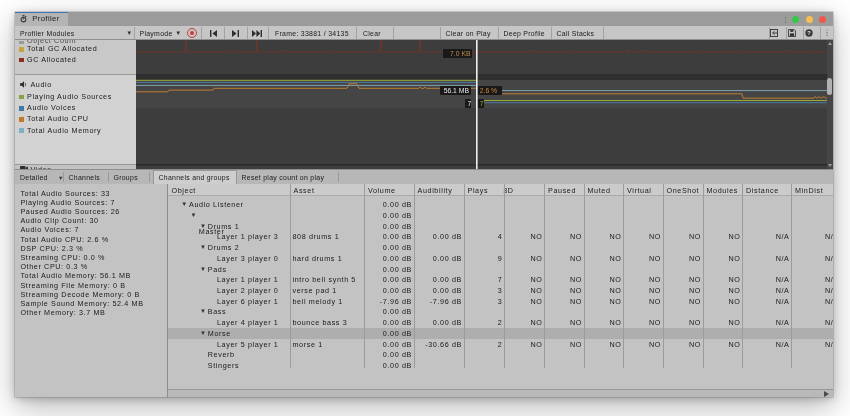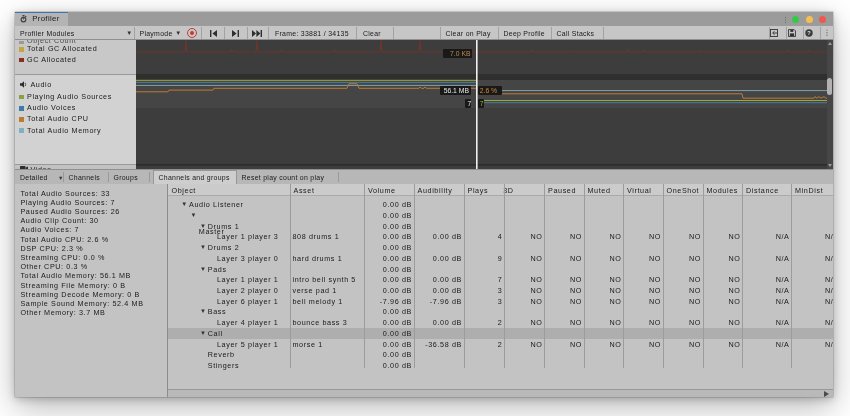--- a/index.html
+++ b/index.html
@@ -291,26 +291,26 @@
 <div class="t" style="left:448.8px;top:306.6px;width:38.5px;text-align:right">2</div>
 <div class="t" style="left:489.3px;top:306.6px;width:38.0px;text-align:right">NO</div>
 <div class="t" style="left:529.3px;top:306.6px;width:37.5px;text-align:right">NO</div>
 <div class="t" style="left:568.8px;top:306.6px;width:37.5px;text-align:right">NO</div>
 <div class="t" style="left:608.3px;top:306.6px;width:37.5px;text-align:right">NO</div>
 <div class="t" style="left:647.8px;top:306.6px;width:38.0px;text-align:right">NO</div>
 <div class="t" style="left:687.8px;top:306.6px;width:37.5px;text-align:right">NO</div>
 <div class="t" style="left:727.3px;top:306.6px;width:47.0px;text-align:right">N/A</div>
 <div class="t" style="left:776.3px;top:306.6px;width:41.3px;text-align:right;overflow:hidden"><span style="position:relative;left:6px">N/A</span></div>
 <div style="left:184.8px;top:317.3px;color:#333;font-size:6px;line-height:8px">▼</div>
-<div class="t" style="left:192.6px;top:317.3px">Call</div>
+<div class="t" style="left:192.6px;top:317.3px">Morse</div>
 <div class="t" style="left:349.3px;top:317.3px;width:47.5px;text-align:right">0.00 dB</div>
 <div class="t" style="left:201.8px;top:328.1px">Layer 5 player 1</div>
 <div class="t" style="left:277.3px;top:328.1px">morse 1</div>
 <div class="t" style="left:349.3px;top:328.1px;width:47.5px;text-align:right">0.00 dB</div>
-<div class="t" style="left:398.8px;top:328.1px;width:48.0px;text-align:right">-36.58 dB</div>
+<div class="t" style="left:398.8px;top:328.1px;width:48.0px;text-align:right">-30.66 dB</div>
 <div class="t" style="left:448.8px;top:328.1px;width:38.5px;text-align:right">2</div>
 <div class="t" style="left:489.3px;top:328.1px;width:38.0px;text-align:right">NO</div>
 <div class="t" style="left:529.3px;top:328.1px;width:37.5px;text-align:right">NO</div>
 <div class="t" style="left:568.8px;top:328.1px;width:37.5px;text-align:right">NO</div>
 <div class="t" style="left:608.3px;top:328.1px;width:37.5px;text-align:right">NO</div>
 <div class="t" style="left:647.8px;top:328.1px;width:38.0px;text-align:right">NO</div>
 <div class="t" style="left:687.8px;top:328.1px;width:37.5px;text-align:right">NO</div>
 <div class="t" style="left:727.3px;top:328.1px;width:47.0px;text-align:right">N/A</div>
 <div class="t" style="left:776.3px;top:328.1px;width:41.3px;text-align:right;overflow:hidden"><span style="position:relative;left:6px">N/A</span></div>
 <div class="t" style="left:192.6px;top:338.8px">Reverb</div>

